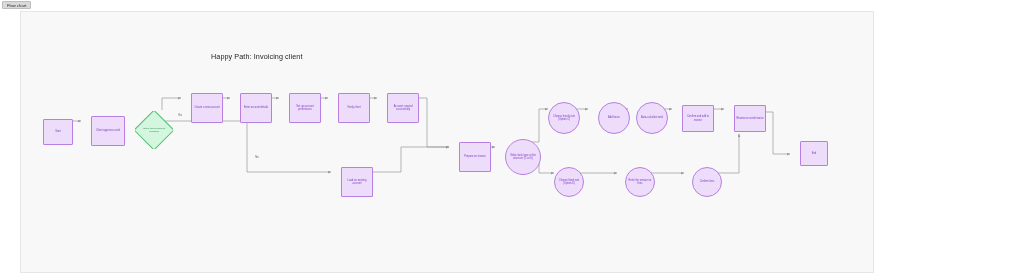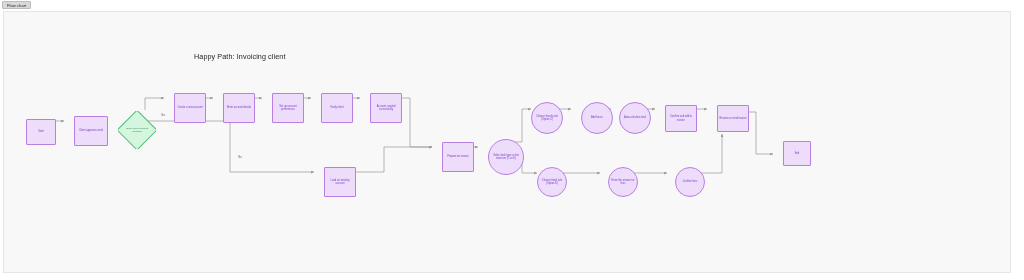--- a/index.html
+++ b/index.html
@@ -33,22 +33,22 @@
     border-radius: 1px;
     font-size: 4.2px;
     line-height: 8px;
     color: #2a2a2a;
     white-space: nowrap;
     box-sizing: border-box;
   }
   
   #canvas {
     position: absolute;
-    left: 3px; top: 11px;
-    width: 1008px; height: 262px;
+    left: 20px; top: 11px;
+    width: 854px; height: 262px;
     background: #f8f8f8;
     border: 1px solid #e6e6e6;
     box-sizing: border-box;
     overflow: hidden;
   }
   #diagram-title {
     position: absolute;
     left: 190px; top: 40px;
     font-size: 7.2px;
     color: #1d1d1d;

